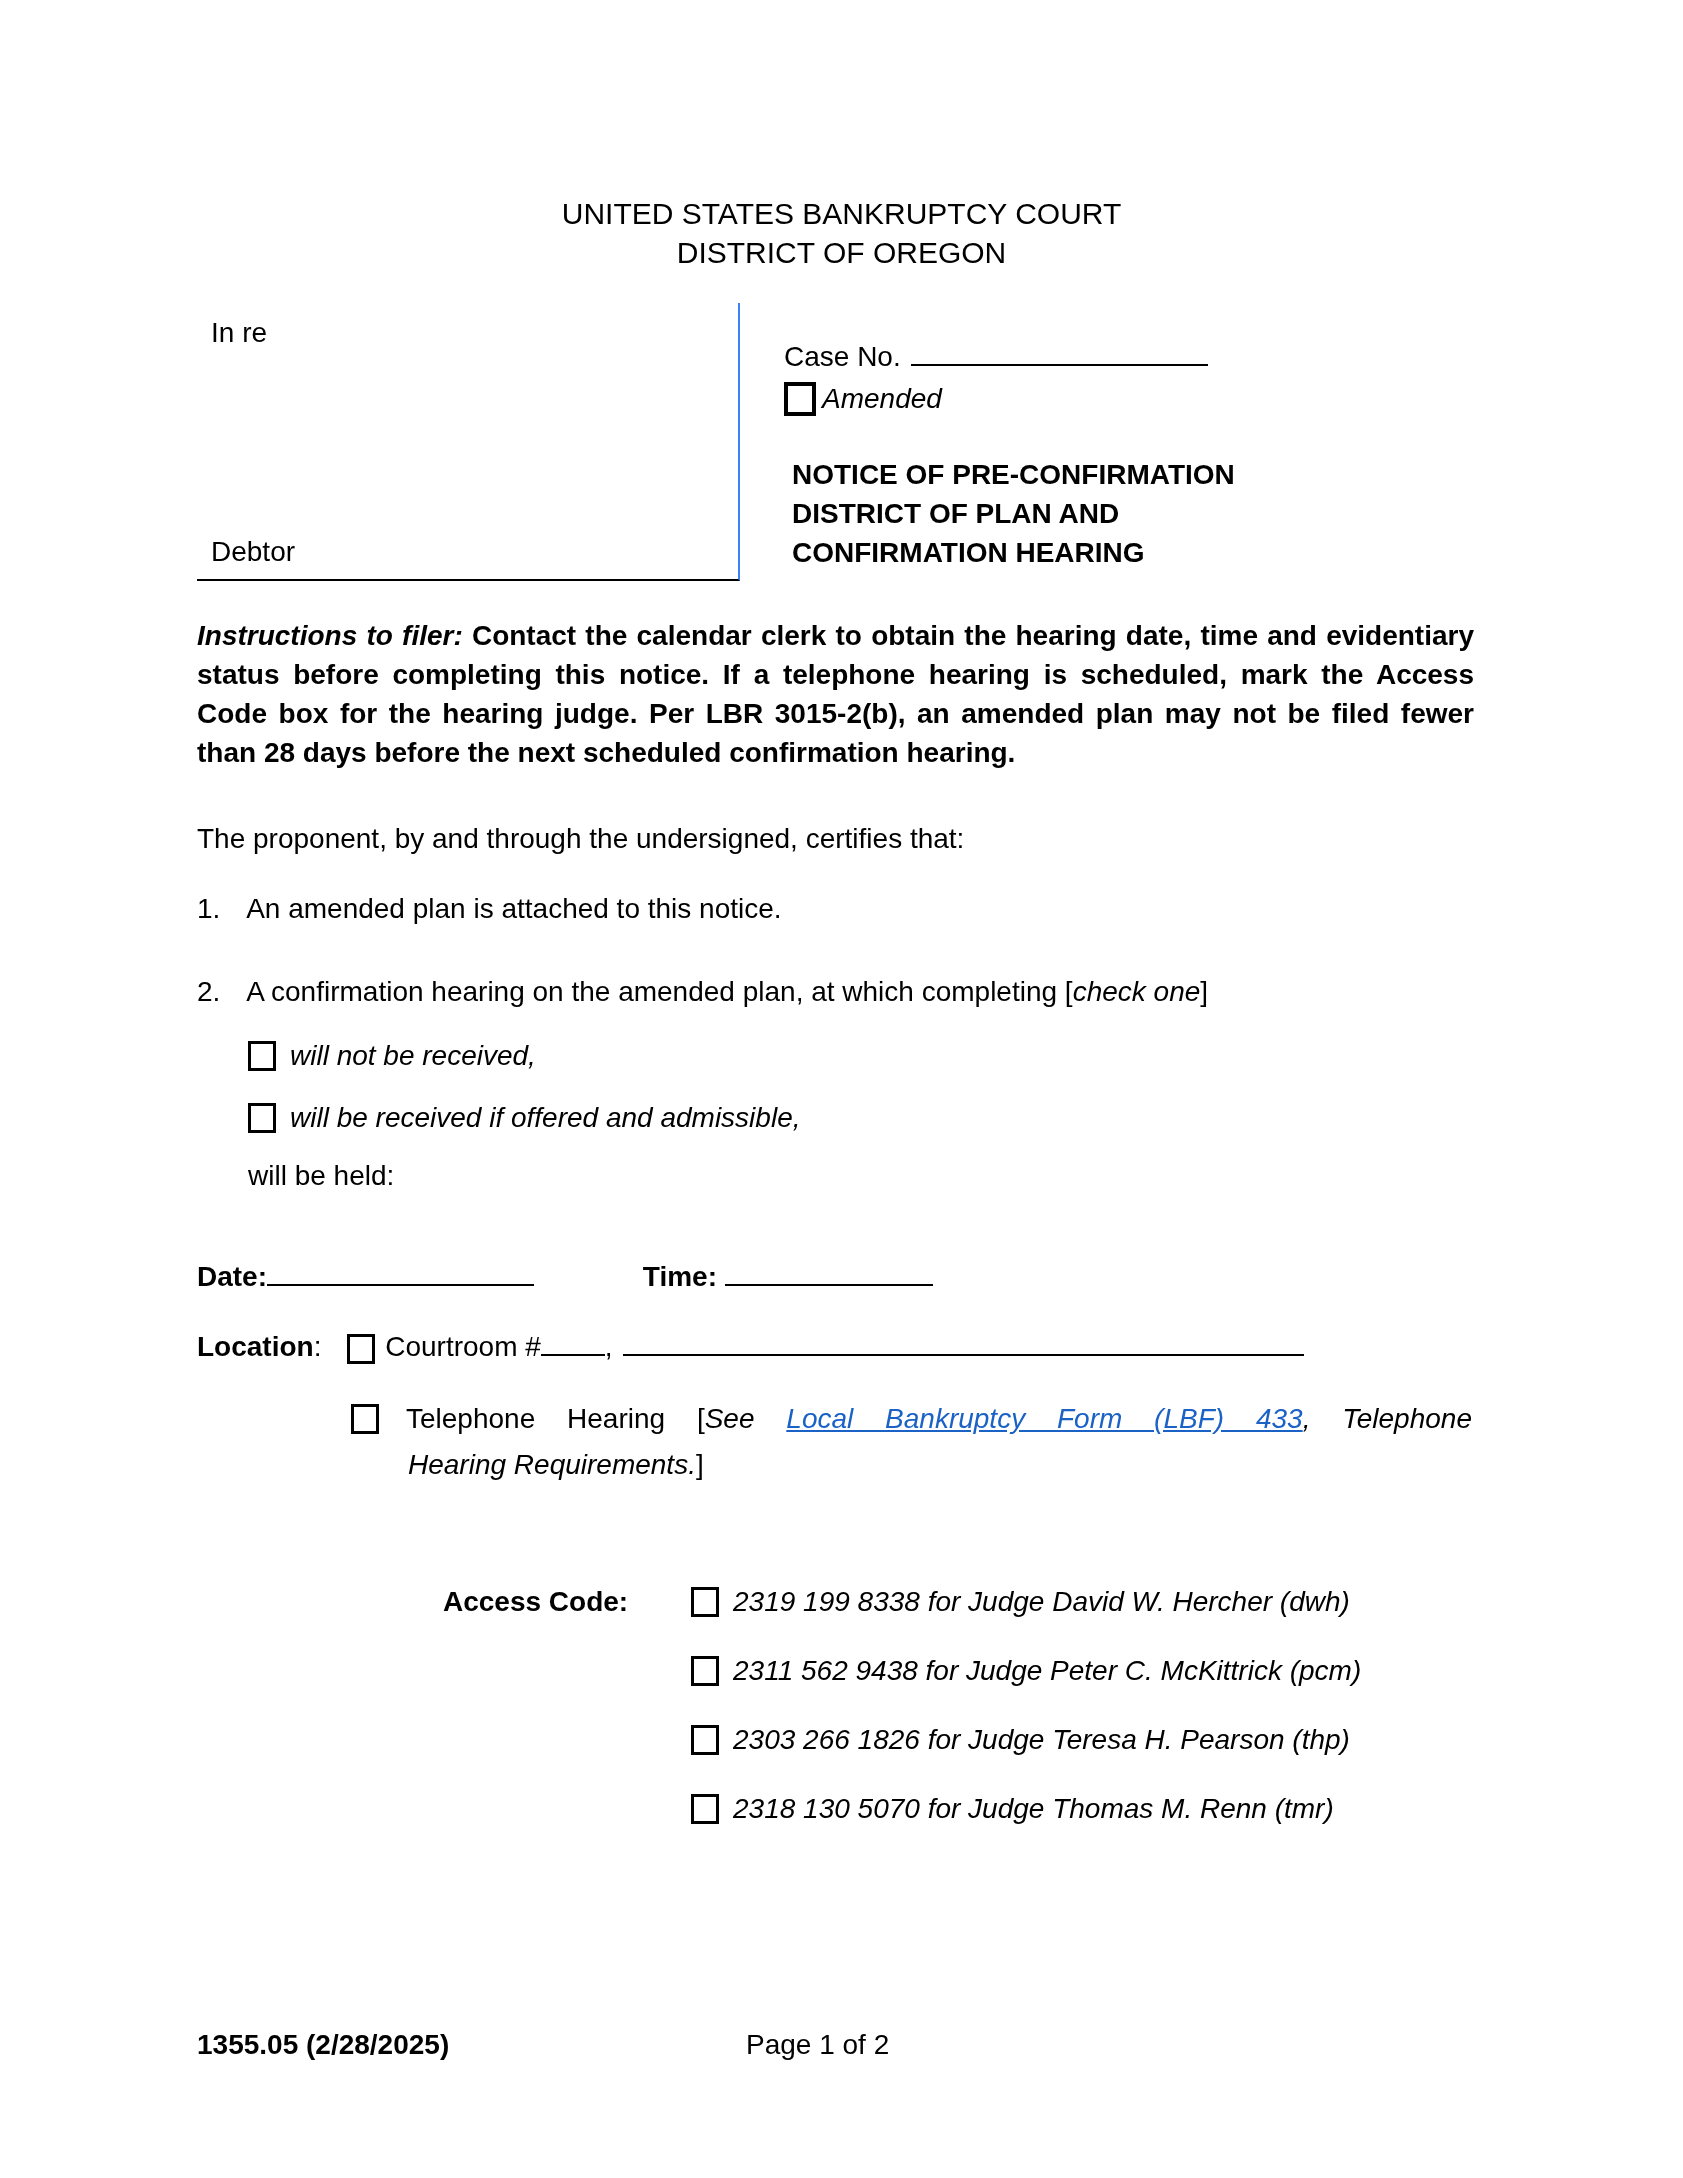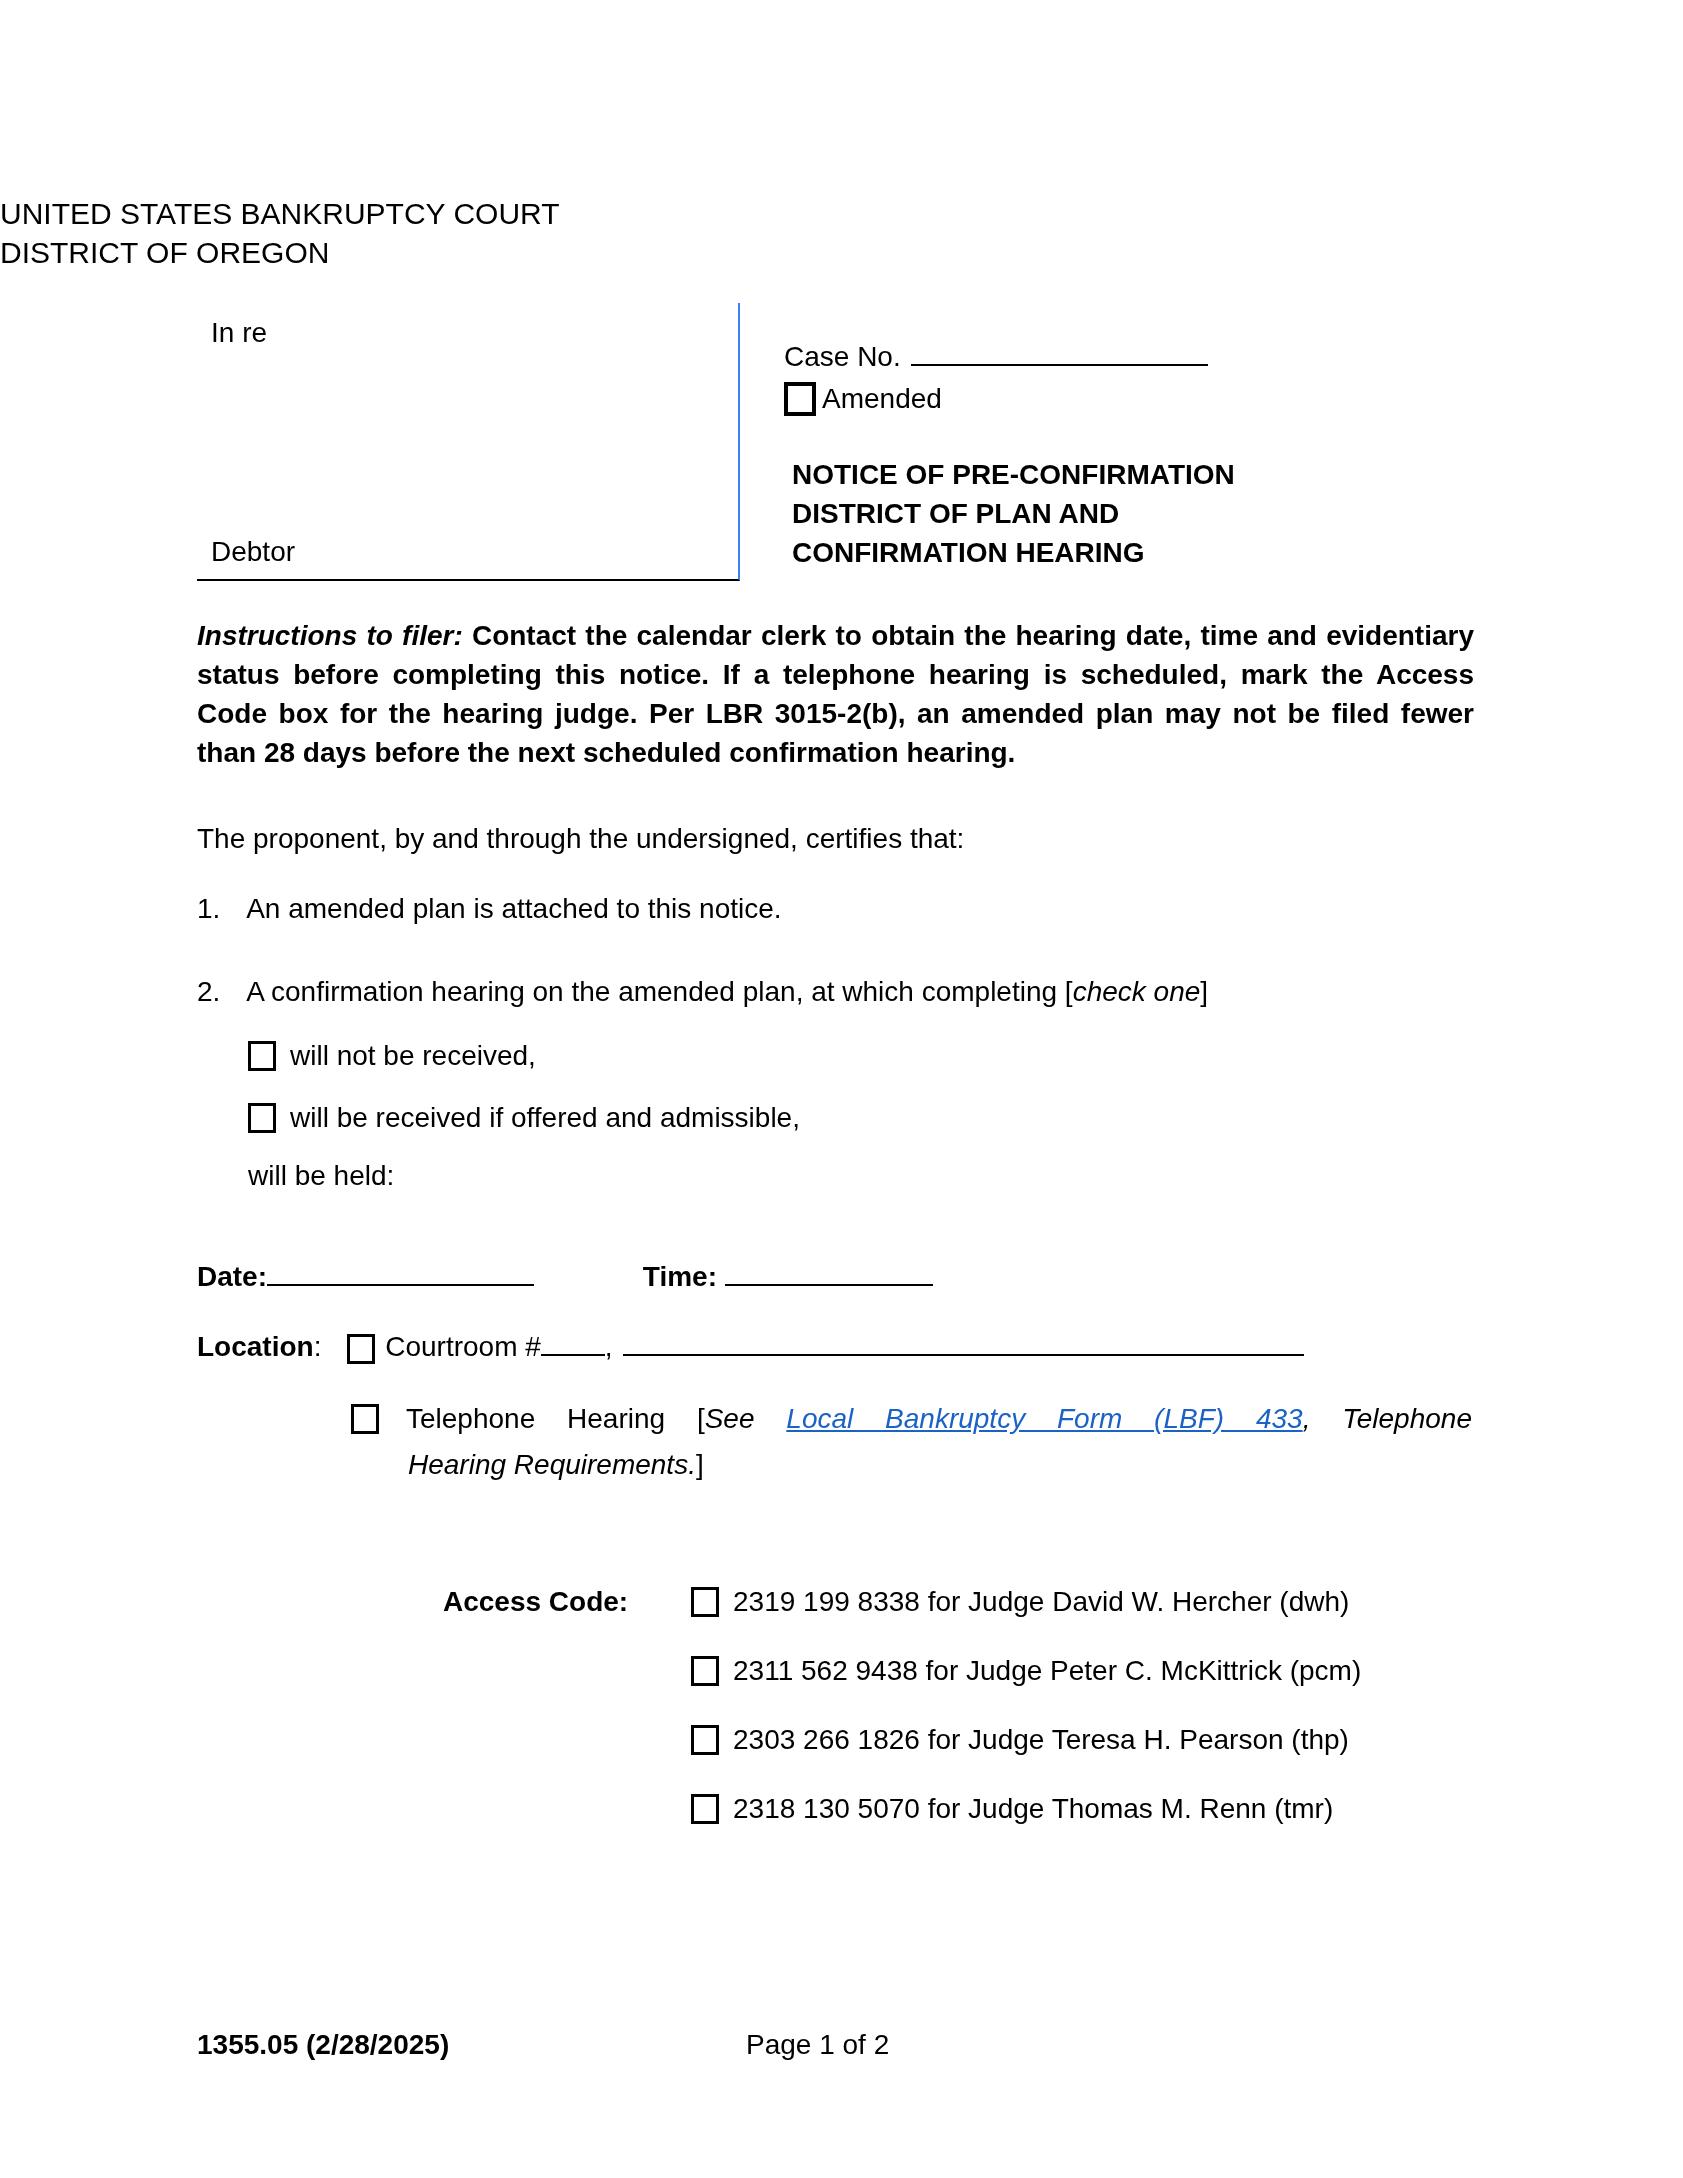--- a/index.html
+++ b/index.html
@@ -5,21 +5,21 @@
   html,body { margin:0; padding:0; background:#e8e8e8; }
   .page {
     position:relative; width:1683px; height:2178px; margin:0 auto;
     background:#ffffff; color:#000;
     font-family:"Liberation Sans", sans-serif;
     font-size:28px; line-height:39px;
   }
   .abs { position:absolute; }
   .bold { font-weight:bold; }
   .em { font-style:italic; }
-  .center { }
+  .center { text-align:center; }
   .justify { text-align:justify; }
   .justify-all { text-align:justify; text-align-last:justify; }
 
   .header { left:0; top:194px; width:1683px; font-size:30px; }
 
   .case-box {
     left:197px; top:303px; width:543px; height:278px;
     border-right:2px solid #3b82f6; border-bottom:2px solid #000;
     box-sizing:border-box;
   }
@@ -36,21 +36,21 @@
   .blank-room { width:64px; }
   .blank-loc  { width:681px; margin-left:10px; }
 
   .cb {
     display:inline-block; width:28px; height:30px;
     border:3px solid #000; background:#fff; box-sizing:border-box;
     vertical-align:middle; flex:none; cursor:pointer;
   }
   .cb-big { width:32px; height:34px; border-width:4px; }
 
-  .row { display:flex; align-items:center; gap:14px; }
+  .row { display:flex; align-items:center; gap:14px;font-style:italic; }
 
   .title-block { font-weight:bold; }
 
   .para { margin:0; width:1277px;font-weight:bold; }
 
   a.link, .link { color:#1b62c6; text-decoration:underline; cursor:pointer; }
   .link-em { font-style:italic; }
 
   .tel-line1 { width:1066px; }
 </style>

